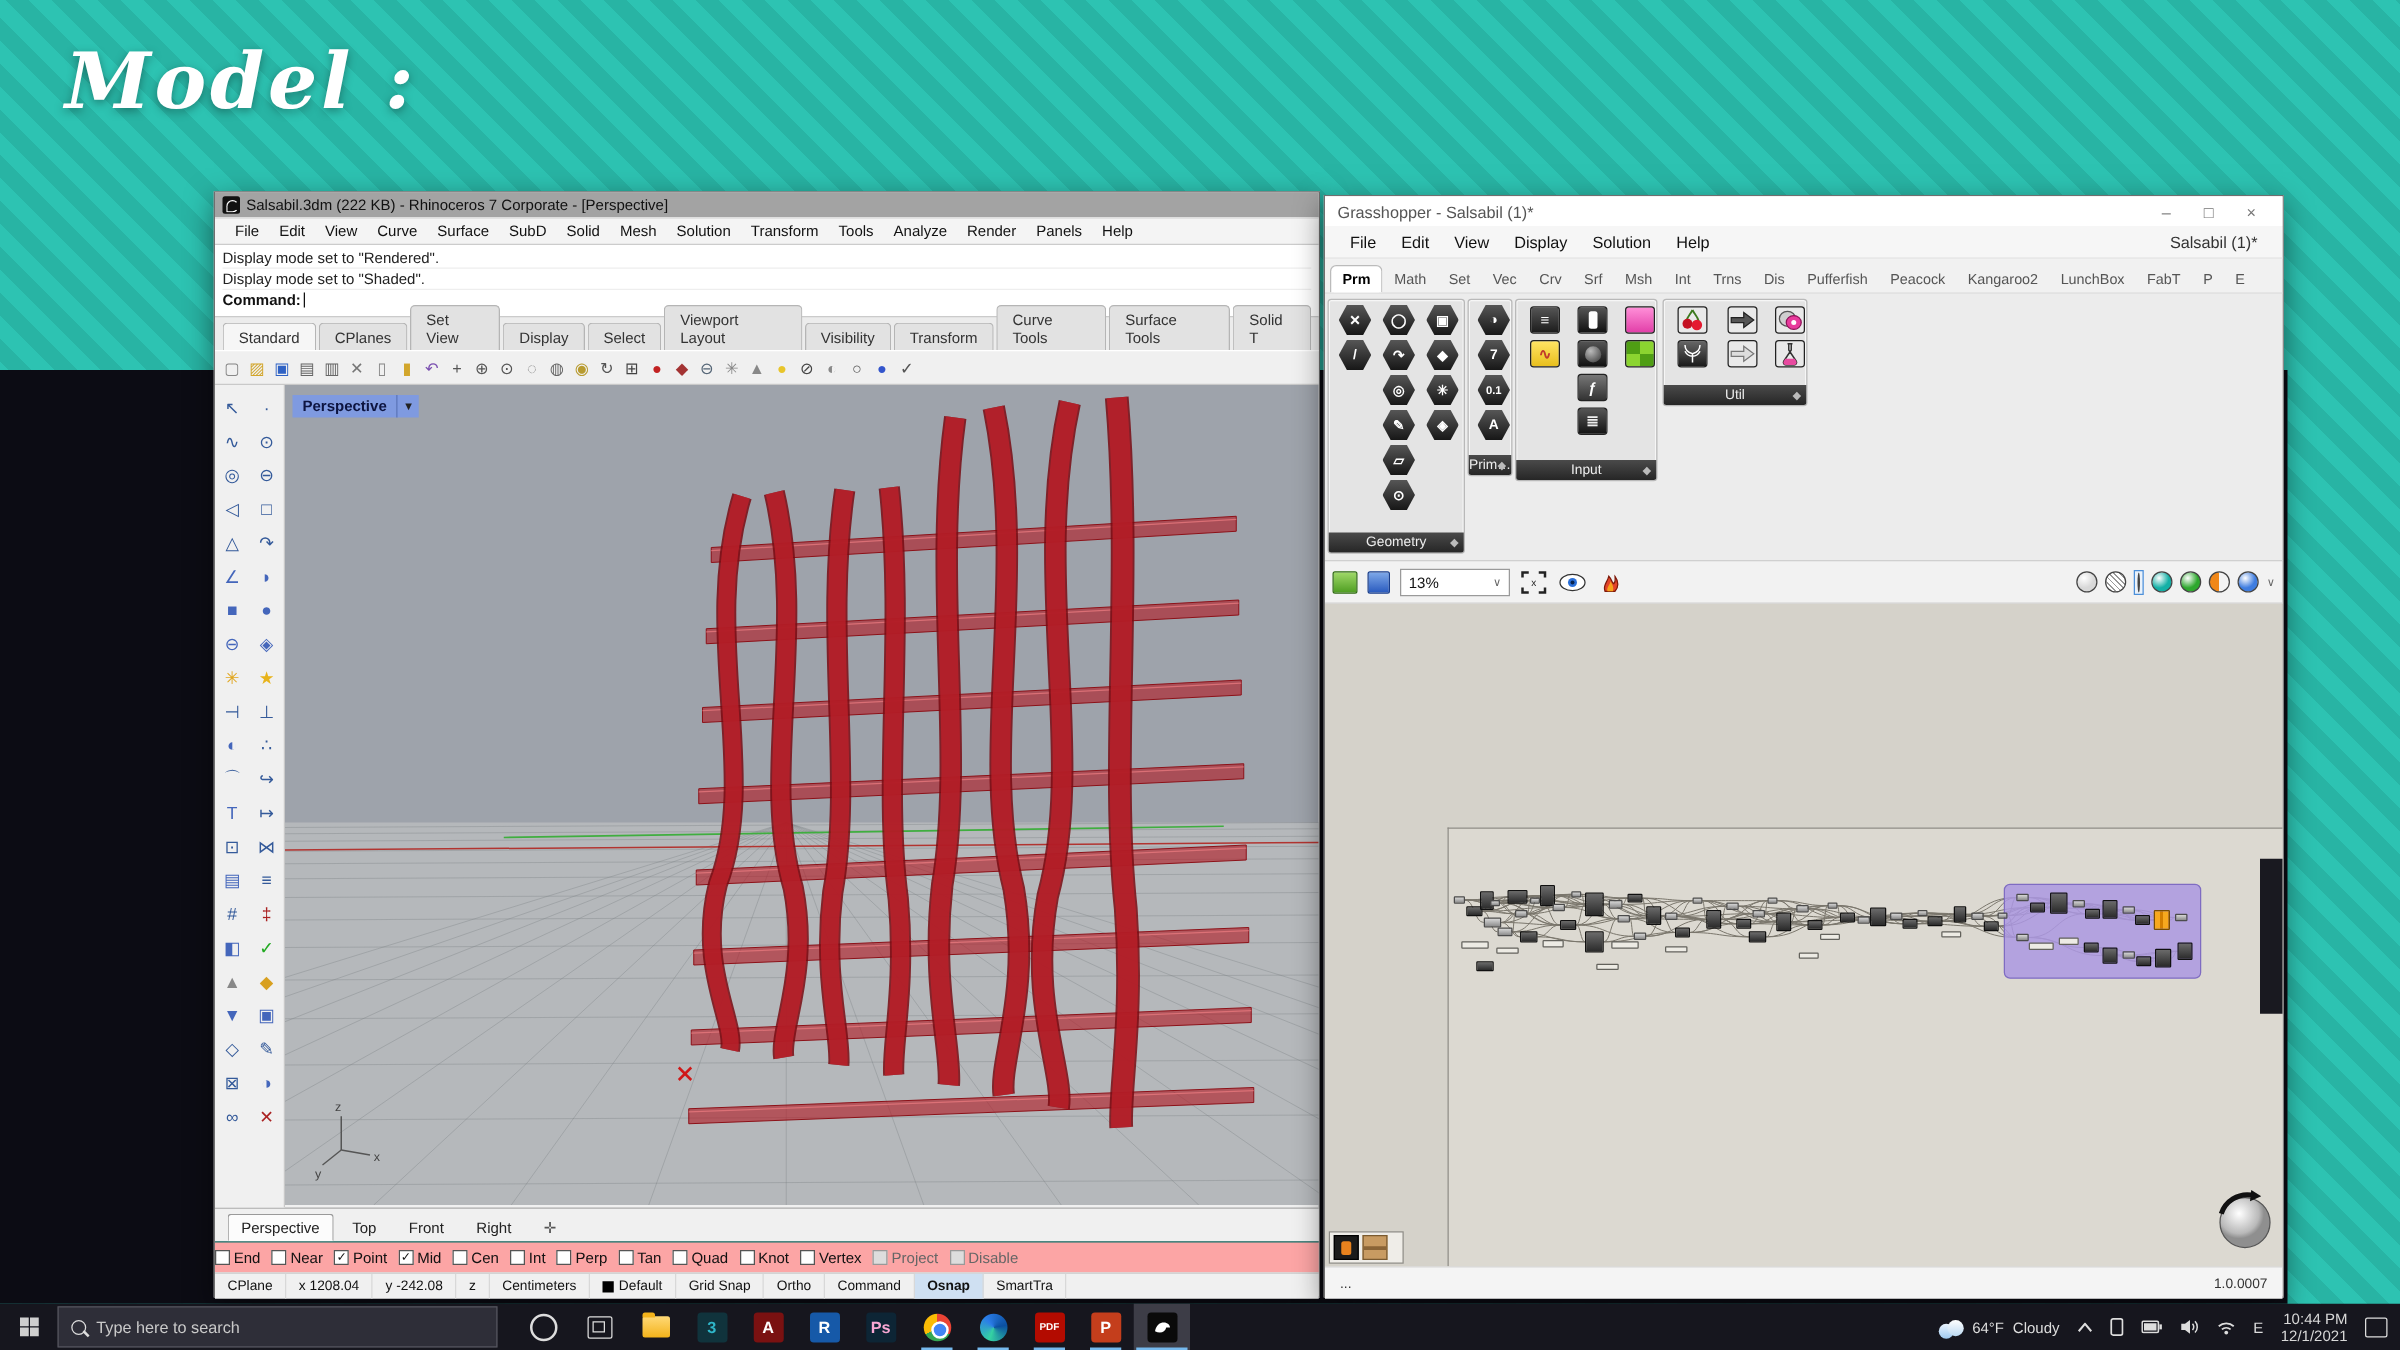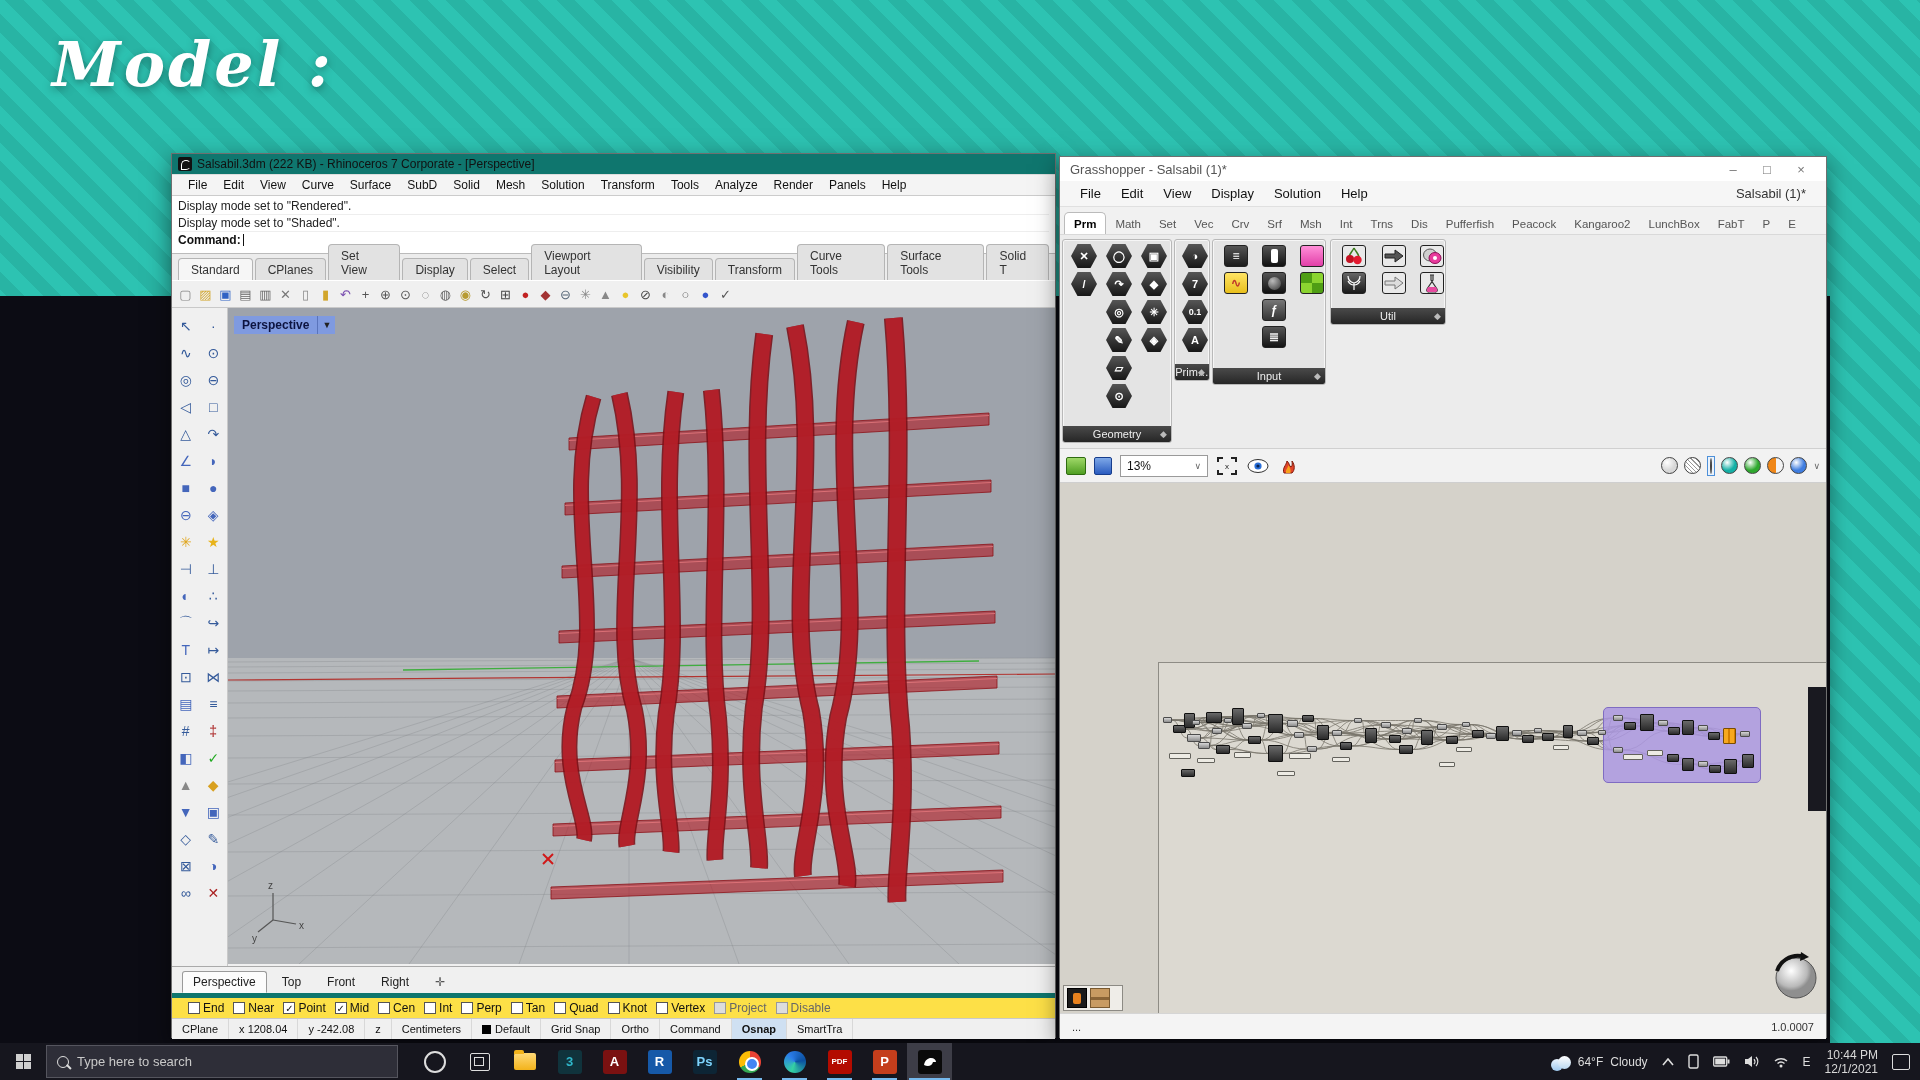--- a/index.html
+++ b/index.html
@@ -11,21 +11,21 @@
   .bg-dark{position:absolute;left:0;top:296px;width:1830px;height:747px;background:#0c0c14;}
   .slide-title{position:absolute;left:52px;top:28px;margin:0;color:#fff;
     font-family:"DejaVu Serif",serif;font-style:italic;font-weight:700;font-size:62px;
     letter-spacing:3px;text-shadow:0 3px 8px rgba(0,0,0,.35);}
   
   .win{position:absolute;background:#f0f0f0;border:1px solid #6f6f6f;
        box-shadow:0 8px 22px rgba(0,0,0,.5);box-sizing:border-box;font-size:12px;color:#111;}
   .win *{box-sizing:border-box;}
   
   #rhino{left:171px;top:153px;width:885px;height:885px;}
-  .r-title{height:20px;background:#0f766e;display:flex;align-items:center;gap:5px;padding:0 6px;
+  .r-title{height:20px;background:#a3a3a3;display:flex;align-items:center;gap:5px;padding:0 6px;
            font-size:12px;white-space:nowrap;overflow:hidden;}
   .r-appicon{width:14px;height:14px;background:#111;border-radius:2px;position:relative;flex:0 0 auto;}
   .r-appicon::after{content:"";position:absolute;left:3px;top:3px;width:8px;height:8px;
            border:1.5px solid #fff;border-radius:50% 50% 50% 0;border-right-color:transparent;}
   .r-menubar{height:22px;background:#f4f4f4;border-top:1px solid #ddd;border-bottom:1px solid #ccc;
            display:flex;align-items:center;padding:0 8px;gap:0;}
   .r-menubar span{padding:2px 8px;cursor:default;}
   .r-cmd{height:58px;background:#fff;border-bottom:1px solid #bbb;padding:2px 6px;font-size:12px;line-height:16px;}
   .r-cmd .hist{color:#222;border-bottom:1px solid #eee;}
   .r-cmd .prompt{font-weight:700;}
@@ -44,22 +44,22 @@
   .r-vp{position:relative;flex:1;overflow:hidden;}
   .vp-label{position:absolute;left:6px;top:8px;display:flex;z-index:5;}
   .vp-label .name{background:#7f9ae0;color:#0d1440;font-weight:700;font-size:12px;padding:2px 8px;}
   .vp-label .dd{background:#7f9ae0;border-left:1px solid #5a74bb;color:#222;font-size:9px;
                 display:flex;align-items:center;padding:0 4px;}
   .r-vptabs{height:27px;background:#f0f0f0;border-top:1px solid #aaa;display:flex;align-items:flex-end;
             padding:0 10px;gap:4px;font-size:12px;}
   .vpt{padding:3px 10px;border:1px solid transparent;color:#222;}
   .vpt.active{background:#fcfcfc;border-color:#9a9a9a;border-bottom-color:#fcfcfc;border-radius:3px 3px 0 0;}
   .vpt.plus{color:#555;}
-  .r-osnap{height:25px;display:flex;align-items:center;gap:9px;padding:0 16px;background:#fde047;
-           border-top:5px solid #0f766e;font-size:12px;}
+  .r-osnap{height:25px;display:flex;align-items:center;gap:9px;padding:0 0;background:#fca5a5;
+           border-top:1px solid #0f766e;font-size:12px;}
   .cb{display:inline-flex;align-items:center;gap:3px;}
   .cb .box{width:12px;height:12px;border:1px solid #555;background:#fff;font-size:10px;line-height:11px;
            text-align:center;color:#111;}
   .cb.dis .box{background:#ddd;border-color:#999;}
   .cb.dis{color:#666;}
   .r-status{height:21px;display:flex;align-items:stretch;background:#f0f0f0;border-top:1px solid #c9c9c9;
             font-size:11px;}
   .st-cell{display:flex;align-items:center;justify-content:flex-end;padding:0 10px;border-right:1px solid #d8d8d8;
            white-space:nowrap;}
   .st-cell.active{font-weight:700;background:#cfe0f2;}
@@ -1029,21 +1029,21 @@
         <div class="tb-app">
           <span class="tile" style="background: rgb(16, 51, 60); color: rgb(47, 182, 201);">3</span>
         </div>
         <div class="tb-app">
           <span class="tile" style="background: rgb(122, 17, 17); color: rgb(255, 255, 255);">A</span>
         </div>
         <div class="tb-app">
           <span class="tile" style="background: rgb(22, 89, 168); color: rgb(255, 255, 255);">R</span>
         </div>
         <div class="tb-app">
-          <span class="tile" style="background: rgb(13, 37, 53); color: #7dd3fc;">Ps</span>
+          <span class="tile" style="background: rgb(13, 37, 53); color: #f9a8d4;">Ps</span>
         </div>
         <div class="tb-app running">
           <span class="chrome"></span>
         </div>
         <div class="tb-app running">
           <span class="edge"></span>
         </div>
         <div class="tb-app running">
           <span class="tile" style="background: rgb(179, 11, 0); color: rgb(255, 255, 255); font-size: 8px;">PDF</span>
         </div>

